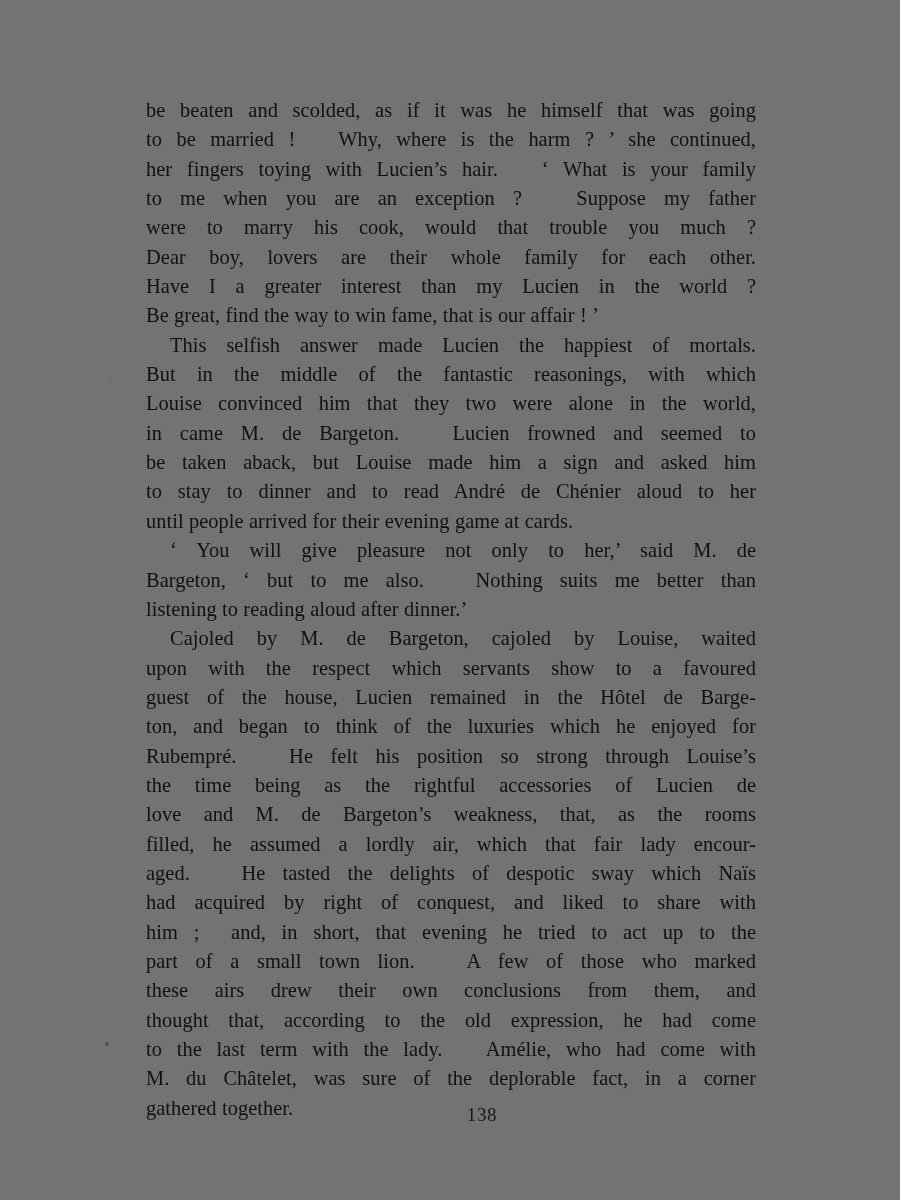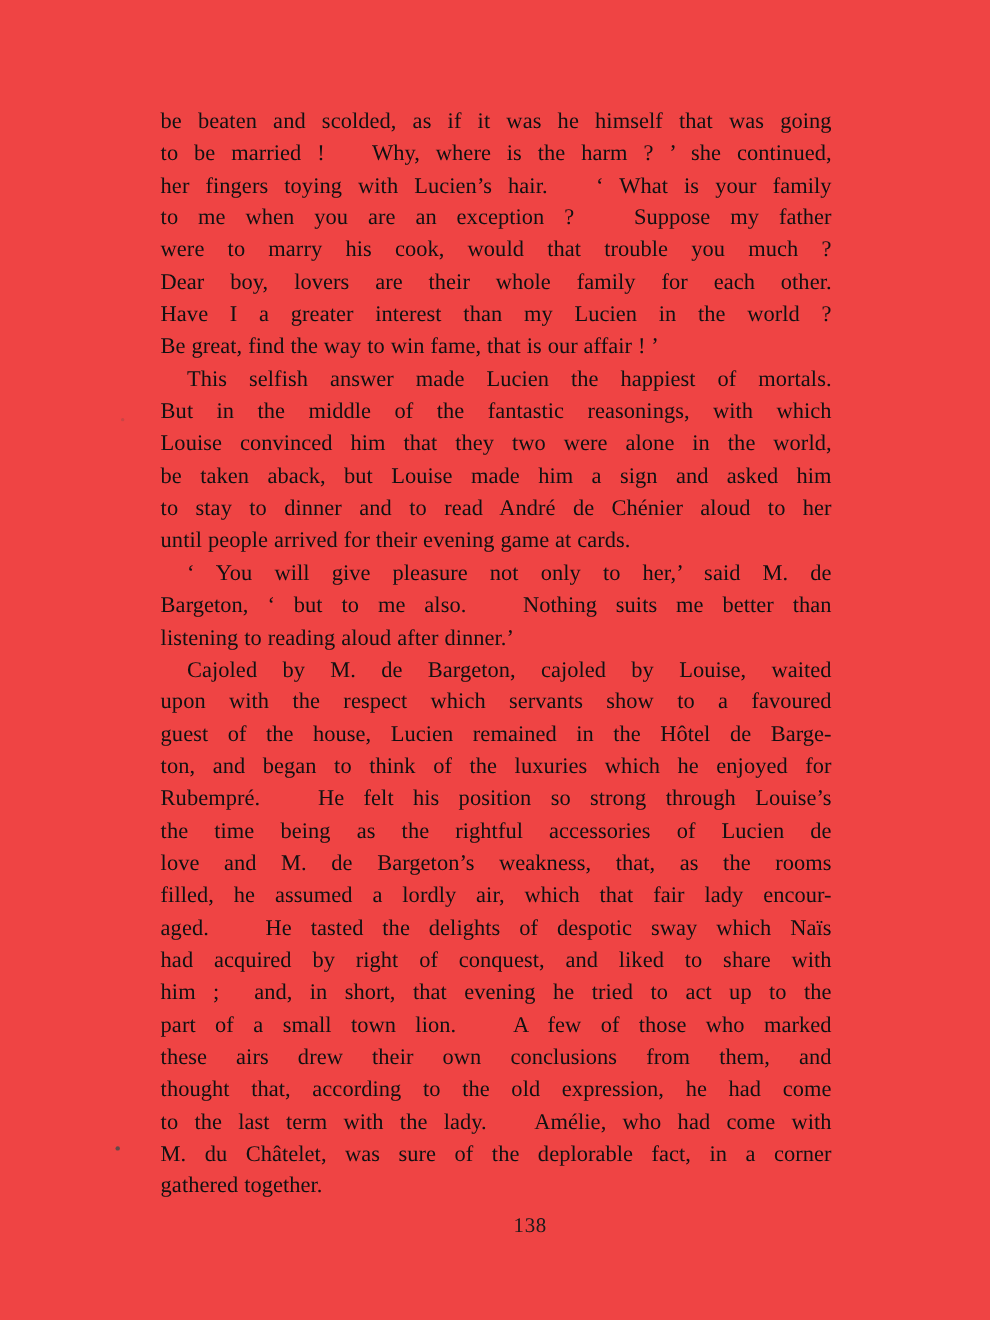--- a/index.html
+++ b/index.html
@@ -8,21 +8,21 @@
     padding: 0;
     background: #ffffff;
   }
   body {
     font-family: "Liberation Serif", "DejaVu Serif", serif;
   }
   .page {
     position: relative;
     width: 900px;
     height: 1200px;
-    background: #ef4444;
+    background: #737373;
     overflow: hidden;
   }
   .textblock {
     position: absolute;
     left: 146px;
     top: 96px;
     width: 610px;
   }
   .para {
     margin: 0;
@@ -82,20 +82,21 @@
         <span class="line">to me when you are an exception ?   Suppose my father</span>
         <span class="line">were to marry his cook, would that trouble you much ?</span>
         <span class="line">Dear boy, lovers are their whole family for each other.</span>
         <span class="line">Have I a greater interest than my Lucien in the world ?</span>
         <span class="line last">Be great, find the way to win fame, that is our affair ! ’</span>
       </p>
     <p class="para" id="para-2">
         <span class="line first">This selfish answer made Lucien the happiest of mortals.</span>
         <span class="line">But in the middle of the fantastic reasonings, with which</span>
         <span class="line">Louise convinced him that they two were alone in the world,</span>
+        <span class="line">in came M. de Bargeton.   Lucien frowned and seemed to</span>
         <span class="line">be taken aback, but Louise made him a sign and asked him</span>
         <span class="line">to stay to dinner and to read André de Chénier aloud to her</span>
         <span class="line last">until people arrived for their evening game at cards.</span>
       </p>
     <p class="para" id="para-3">
         <span class="line first">‘ You will give pleasure not only to her,’ said M. de</span>
         <span class="line">Bargeton, ‘ but to me also.   Nothing suits me better than</span>
         <span class="line last">listening to reading aloud after dinner.’</span>
       </p>
     <p class="para" id="para-4">

